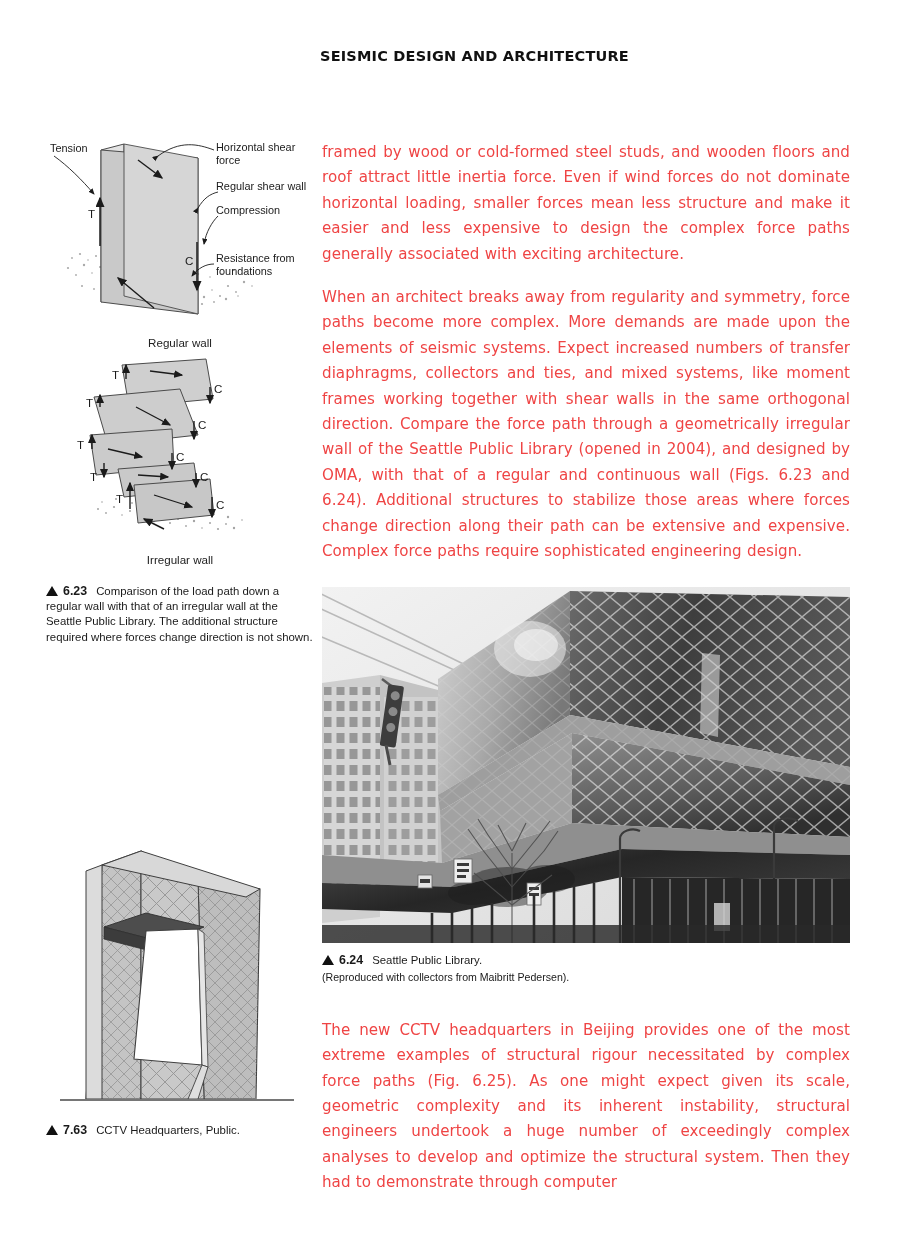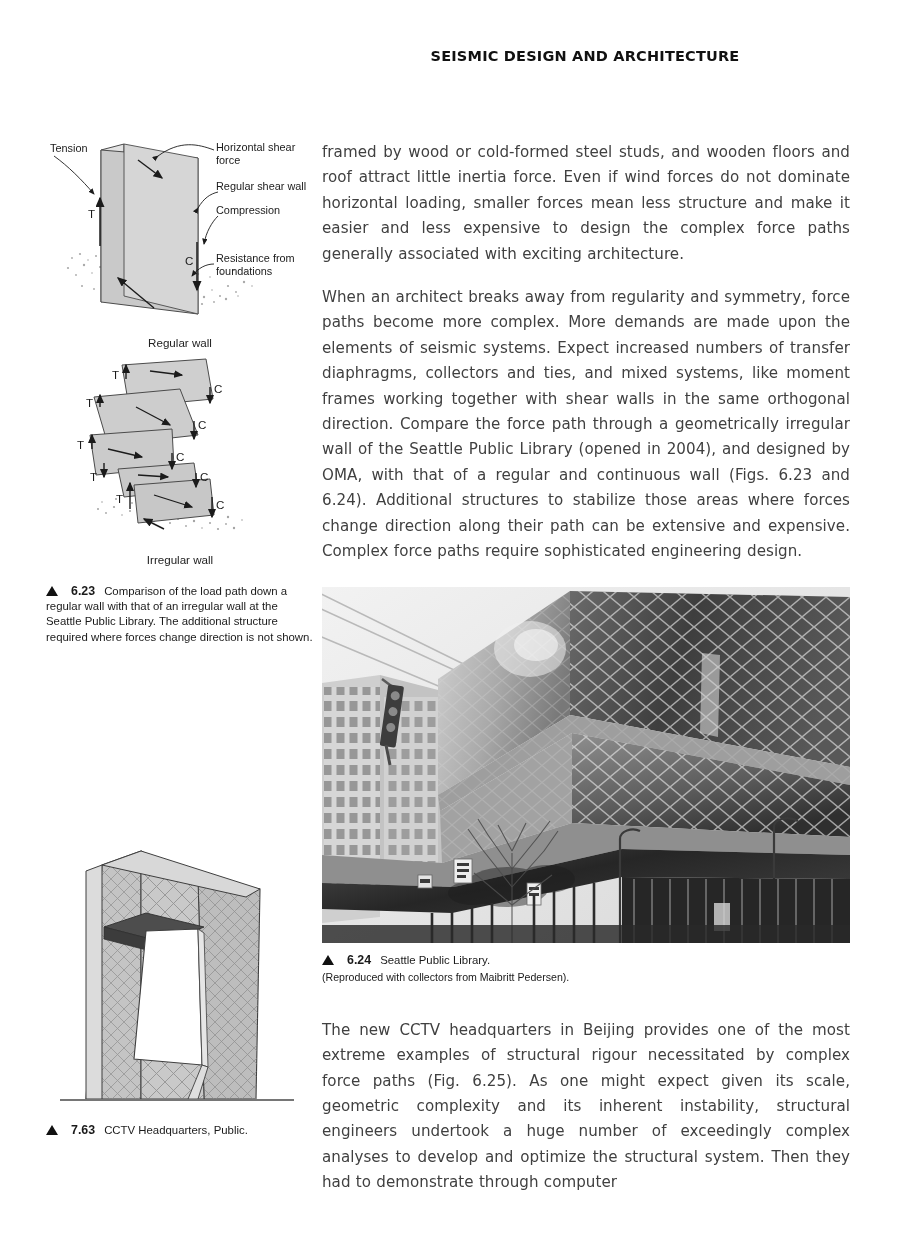--- a/index.html
+++ b/index.html
@@ -20,21 +20,21 @@
     overflow: hidden;
     box-sizing: border-box;
   }
 
   
   .running-head {
     position: absolute;
     left: 320px;
     top: 48px;
     width: 530px;
-    text-align: center;
+    text-align: left;
     font-family: "DejaVu Sans", sans-serif;
     font-weight: 700;
     font-size: 14.5px;
     letter-spacing: 0.2px;
     color: #111111;
     white-space: nowrap;
   }
 
   
   .col-left {
@@ -49,21 +49,21 @@
     top: 140px;
     width: 528px;
   }
 
   
   .body-par {
     font-family: "DejaVu Sans", sans-serif;
     font-size: 15.1px;
     line-height: 25.4px;
     text-align: justify;
-    color: #404040;
+    color: #ef4444;
     margin: 0 0 18px 0;
     letter-spacing: 0.05px;
     word-spacing: 0.4px;
   }
   .body-par:last-child { margin-bottom: 11px; }
 
   
   .caption {
     font-family: "Liberation Sans", sans-serif;
     font-size: 11.4px;
@@ -76,21 +76,20 @@
     border-left: 6px solid transparent;
     border-right: 6px solid transparent;
     border-bottom: 10px solid #111;
     vertical-align: -1px;
     margin-right: 5px;
   }
   .caption .num {
     font-weight: 700;
     font-size: 12.4px;
     margin-right: 9px;
-    margin-left: 8px;
   }
   .caption .credit {
     display: block;
     font-size: 10.6px;
     line-height: 14px;
     margin-top: 2px;
   }
 
   
   .fig-block { position: relative; }

